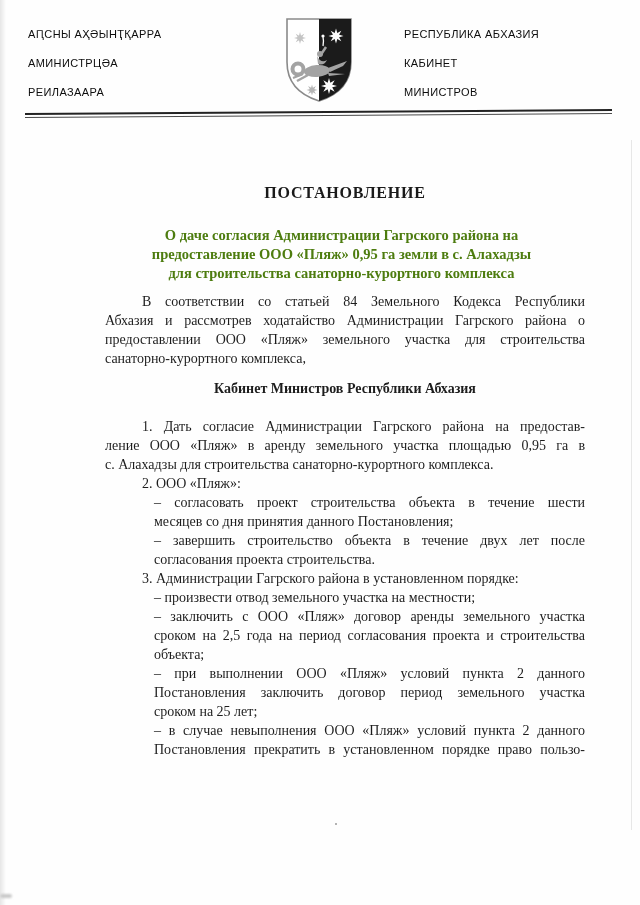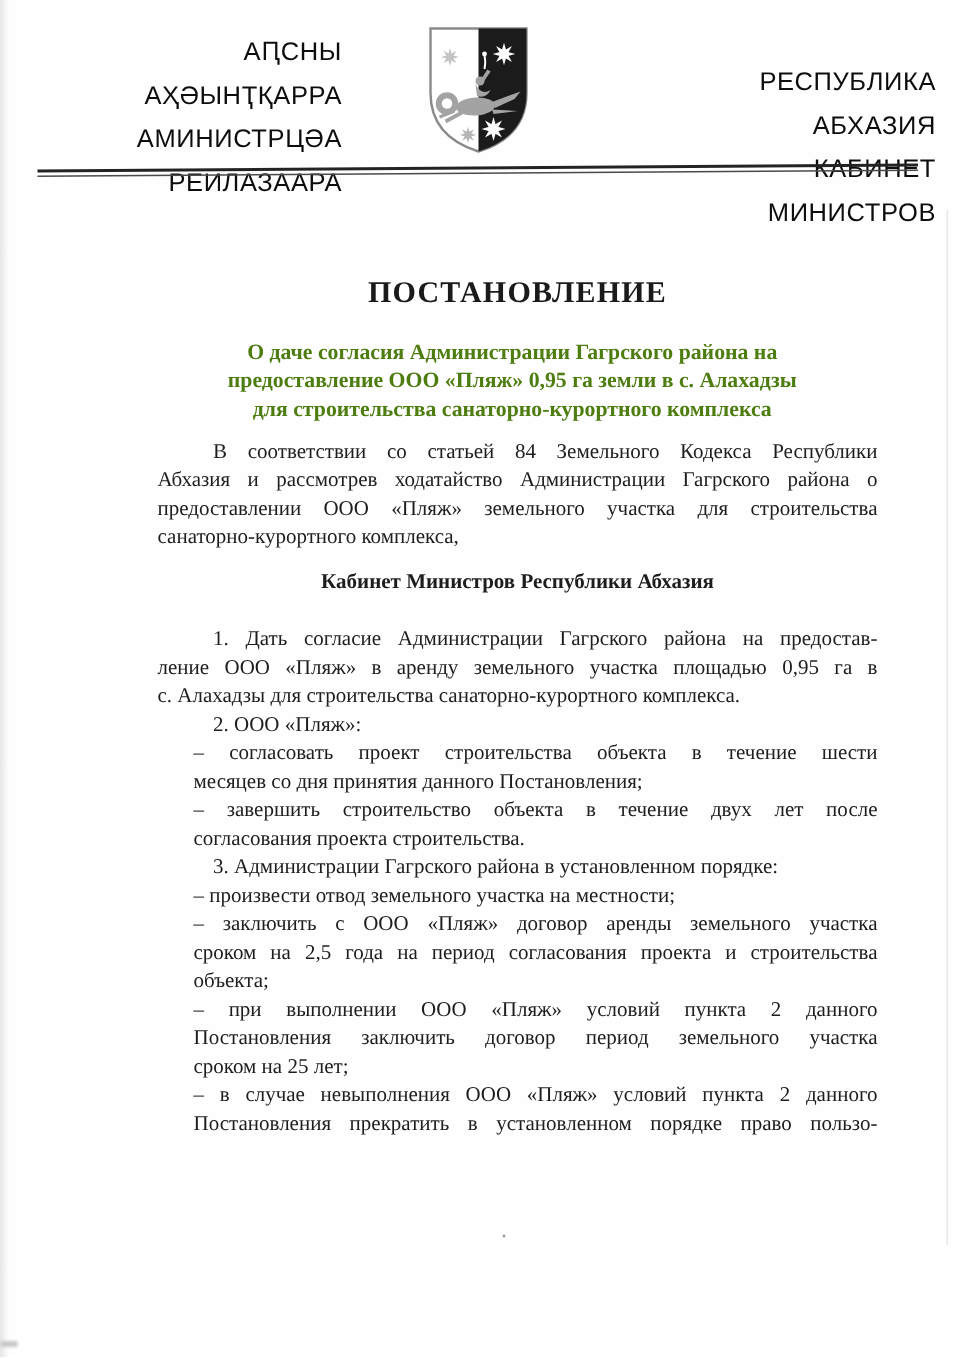--- a/index.html
+++ b/index.html
@@ -1,40 +1,40 @@
 <!DOCTYPE html>
 <html><head>
 <meta charset="utf-8">
 <style>
   html,body{margin:0;padding:0;background:#fff;}
   .page{position:relative;width:640px;height:905px;background:#fefefe;overflow:hidden;
         font-family:"Liberation Serif",serif;color:#222;}
   
-  .hdr{position:absolute;top:20px;width:200px;text-align:right;
-       font-family:"Liberation Sans",sans-serif;font-size:17px;line-height:29px;
+  .hdr{position:absolute;top:20px;width:200px;text-align:left;
+       font-family:"Liberation Sans",sans-serif;font-size:11px;line-height:29px;
        letter-spacing:.4px;color:#0d0d0d;}
   .hdr-left{left:28px;}
-  .hdr-right{left:424px;margin-top:20px;}
+  .hdr-right{left:404px;}
   .emblem{position:absolute;left:283px;top:16px;width:72px;height:88px;}
   
   .rule{position:absolute;left:25px;top:111px;width:587px;transform:rotate(-0.4deg);}
   .rule-top{height:2px;background:#232323;}
   .rule-bot{height:1px;background:#4a4a4a;margin-top:2px;}
   
   .title{position:absolute;left:105px;top:184px;width:480px;text-align:center;
-         font-weight:700;font-size:20px;letter-spacing:.8px;color:#1a1a1a;}
+         font-weight:700;font-size:16px;letter-spacing:.8px;color:#1a1a1a;}
   .subject{position:absolute;left:85px;top:226px;width:513px;text-align:center;
            font-weight:700;font-size:14.5px;line-height:19px;color:#4d7c0f;}
   
   .body{position:absolute;left:105px;top:292px;width:480px;
         font-size:14px;line-height:19px;color:#1d1d1d;}
   .ln{min-height:19px;}
   .j{text-align:justify;text-align-last:justify;}
   .ind{text-indent:37px;}
-  .sub{margin-left:24px;}
+  .sub{margin-left:49px;}
   .ctr{text-align:center;font-weight:700;}
   .caps{letter-spacing:.6px;}
   .mt1{margin-top:11px;}
   .mt2{margin-top:14px;}
   .mt3{margin-top:19px;}
   
   .edge-left{position:absolute;left:0;top:0;width:6px;height:905px;
              background:linear-gradient(90deg,#e6e6e6,rgba(255,255,255,0));}
   .vline-right{position:absolute;left:631px;top:140px;width:1px;height:690px;background:#e7e7e7;}
   .speck{position:absolute;left:335px;top:823px;width:2px;height:2px;background:#9a9a9a;border-radius:50%;}

